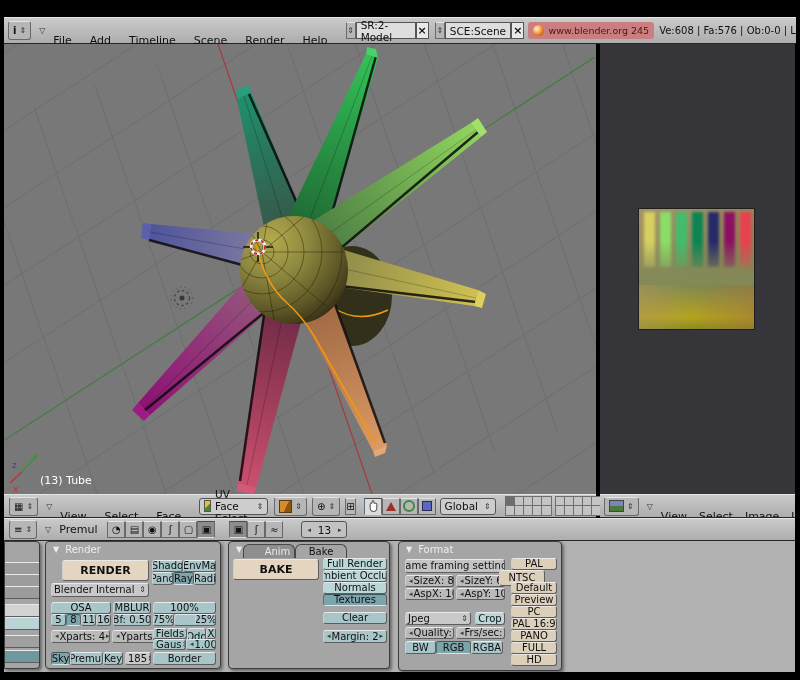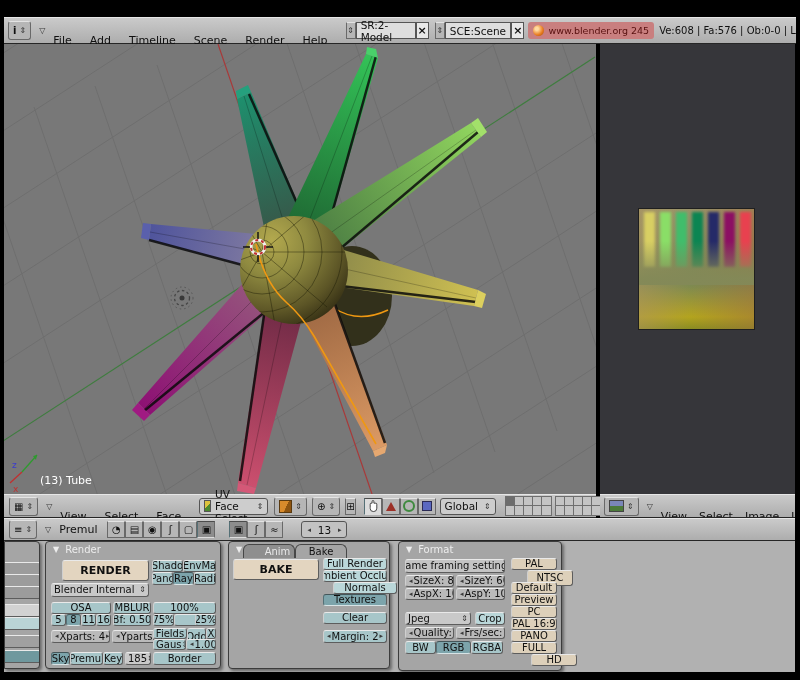--- a/index.html
+++ b/index.html
@@ -470,21 +470,21 @@
 
   <div class="panel" style="left:228px;top:541px;width:162px;height:128px;">
     <div class="phdr" style="width:12px;">
       <span class="parrow">▼</span>
     </div>
     <div class="tab inactive" style="left:14px;width:52px;">Anim</div>
     <div class="tab active" style="left:66px;width:52px;">Bake</div>
     <div class="btn beige bold" style="left:4px;top:17px;width:86px;height:21px;">BAKE</div>
     <div class="btn teal lt" style="left:94px;top:16px;width:64px;height:12px;">Full Render</div>
     <div class="btn teal lt" style="left:94px;top:28px;width:64px;height:12px;">Ambient Occlusi</div>
-    <div class="btn teal lt" style="left:94px;top:40px;width:64px;height:12px;margin-left:10px;">Normals</div>
+    <div class="btn teal lt" style="left:94px;top:40px;width:64px;height:12px;">Normals</div>
     <div class="btn teal pressed" style="left:94px;top:52px;width:64px;height:12px;">Textures</div>
     <div class="btn teal" style="left:94px;top:70px;width:64px;height:12px;">Clear</div>
     <div class="btn teal" style="left:94px;top:88px;width:64px;height:13px;justify-content:space-between;">
       <span class="ar">◂</span>
       <span>Margin: 2</span>
       <span class="ar">▸</span>
     </div>
   </div>
 
   <div class="panel" style="left:398px;top:541px;width:164px;height:130px;">
@@ -525,23 +525,23 @@
     </div>
     <div class="btn slider" style="left:57px;top:85px;width:49px;height:12px;">
       <span class="ar">◂</span>
       <span>Frs/sec: 25</span>
 
     </div>
     <div class="btn teal" style="left:6px;top:99px;width:31px;height:13px;">BW</div>
     <div class="btn teal pressed" style="left:37px;top:99px;width:35px;height:13px;">RGB</div>
     <div class="btn teal" style="left:72px;top:99px;width:32px;height:13px;">RGBA</div>
     <div class="btn beige2" style="left:112px;top:16px;width:46px;height:12px;">PAL</div>
-    <div class="btn beige2" style="left:128px;top:28px;width:46px;height:16px;">NTSC</div>
+    <div class="btn beige2" style="left:100px;top:28px;width:46px;height:16px;">NTSC</div>
     <div class="btn beige2" style="left:112px;top:40px;width:46px;height:12px;">Default</div>
     <div class="btn beige2" style="left:112px;top:52px;width:46px;height:12px;">Preview</div>
     <div class="btn beige2" style="left:112px;top:64px;width:46px;height:12px;">PC</div>
     <div class="btn beige2" style="left:112px;top:76px;width:46px;height:12px;">PAL 16:9</div>
     <div class="btn beige2" style="left:112px;top:88px;width:46px;height:12px;">PANO</div>
     <div class="btn beige2" style="left:112px;top:100px;width:46px;height:12px;">FULL</div>
-    <div class="btn beige2" style="left:112px;top:112px;width:46px;height:12px;margin-left:20px;">HD</div>
+    <div class="btn beige2" style="left:112px;top:112px;width:46px;height:12px;">HD</div>
   </div>
 
 </div>
 
 </body></html>

